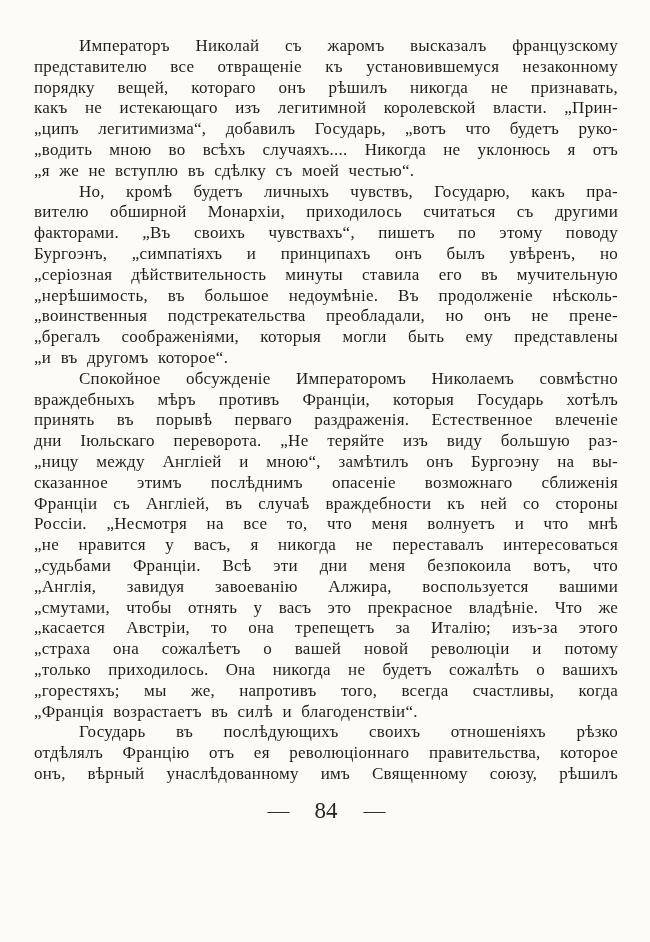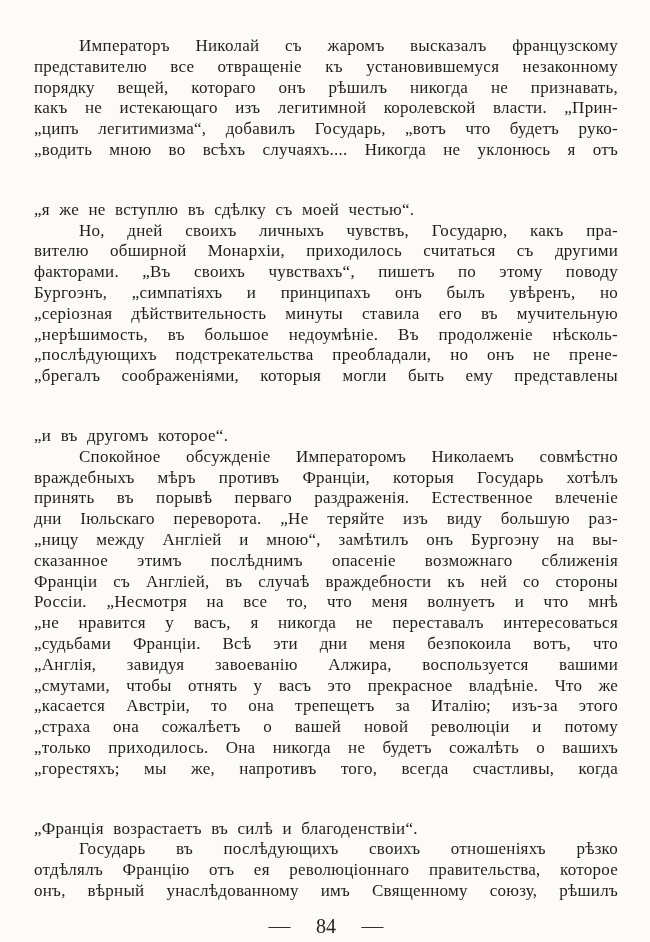--- a/index.html
+++ b/index.html
@@ -33,59 +33,58 @@
   }
   .line.indent {
     text-indent: 45px;
   }
   .line.last {
     text-align: left;
     text-align-last: left;
     -moz-text-align-last: left;
     word-spacing: 5px;
     white-space: normal;
-    margin-top: 39px;
   }
   .page-footer {
     margin-top: 13px;
     width: 584px;
     display: flex;
     justify-content: center;
     align-items: center;
     gap: 27px;
     font-size: 19px;
     color: #27251f;
   }
   .page-footer .dash {
     letter-spacing: 0;
     transform: scaleX(1.15);
   }
   .page-footer .pagenum {
-    font-size: 20px;
+    font-size: 23px;
   }
 </style>
 </head>
 <body>
 
 <div class="page">
   <main class="text-block" id="text-block">
       <div class="line indent">Императоръ Николай съ жаромъ высказалъ французскому</div>
       <div class="line">представителю все отвращеніе къ установившемуся незаконному</div>
       <div class="line">порядку вещей, котораго онъ рѣшилъ никогда не признавать,</div>
       <div class="line">какъ не истекающаго изъ легитимной королевской власти. „Прин-</div>
       <div class="line">„ципъ легитимизма“, добавилъ Государь, „вотъ что будетъ руко-</div>
       <div class="line">„водить мною во всѣхъ случаяхъ.... Никогда не уклонюсь я отъ</div>
       <div class="line last">„я же не вступлю въ сдѣлку съ моей честью“.</div>
-      <div class="line indent">Но, дней своихъ личныхъ чувствъ, Государю, какъ пра-</div>
+      <div class="line indent">Но, кромѣ будетъ личныхъ чувствъ, Государю, какъ пра-</div>
       <div class="line">вителю обширной Монархіи, приходилось считаться съ другими</div>
       <div class="line">факторами. „Въ своихъ чувствахъ“, пишетъ по этому поводу</div>
       <div class="line">Бургоэнъ, „симпатіяхъ и принципахъ онъ былъ увѣренъ, но</div>
       <div class="line">„серіозная дѣйствительность минуты ставила его въ мучительную</div>
       <div class="line">„нерѣшимость, въ большое недоумѣніе. Въ продолженіе нѣсколь-</div>
-      <div class="line">„послѣдующихъ подстрекательства преобладали, но онъ не прене-</div>
+      <div class="line">„воинственныя подстрекательства преобладали, но онъ не прене-</div>
       <div class="line">„брегалъ соображеніями, которыя могли быть ему представлены</div>
       <div class="line last">„и въ другомъ которое“.</div>
       <div class="line indent">Спокойное обсужденіе Императоромъ Николаемъ совмѣстно</div>
       <div class="line">враждебныхъ мѣръ противъ Франціи, которыя Государь хотѣлъ</div>
       <div class="line">принять въ порывѣ перваго раздраженія. Естественное влеченіе</div>
       <div class="line">дни Іюльскаго переворота. „Не теряйте изъ виду большую раз-</div>
       <div class="line">„ницу между Англіей и мною“, замѣтилъ онъ Бургоэну на вы-</div>
       <div class="line">сказанное этимъ послѣднимъ опасеніе возможнаго сближенія</div>
       <div class="line">Франціи съ Англіей, въ случаѣ враждебности къ ней со стороны</div>
       <div class="line">Россіи. „Несмотря на все то, что меня волнуетъ и что мнѣ</div>

